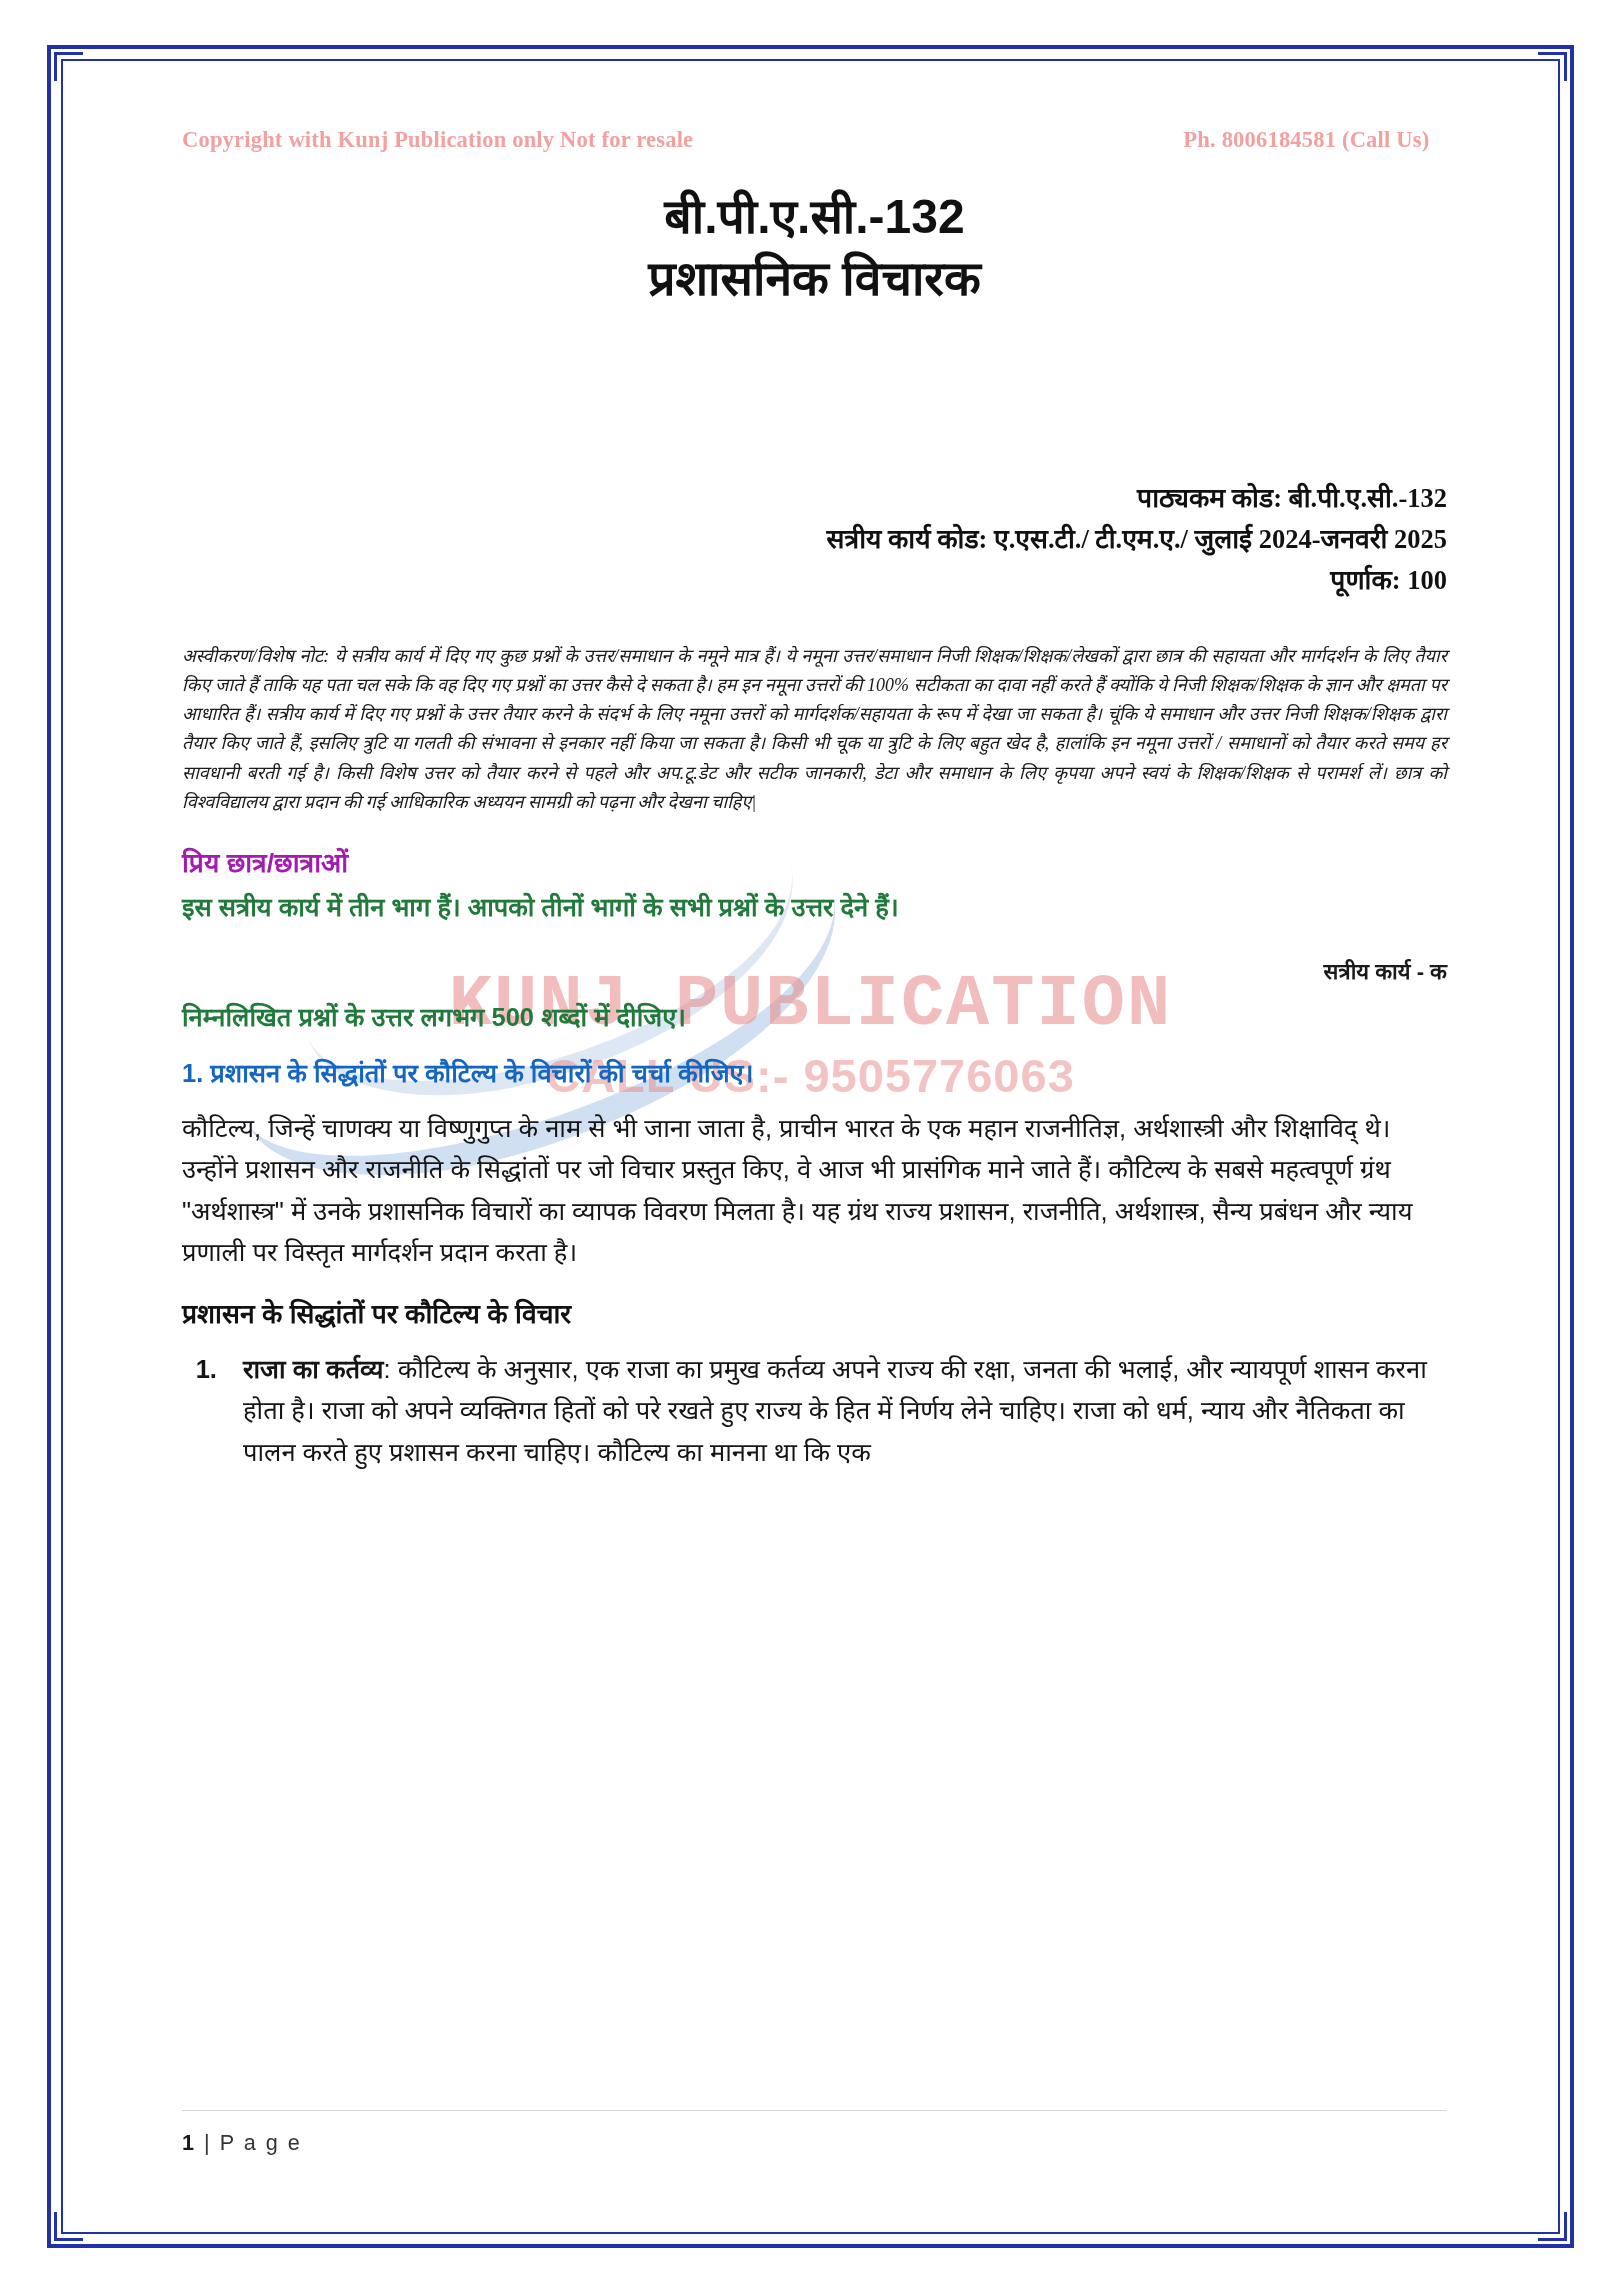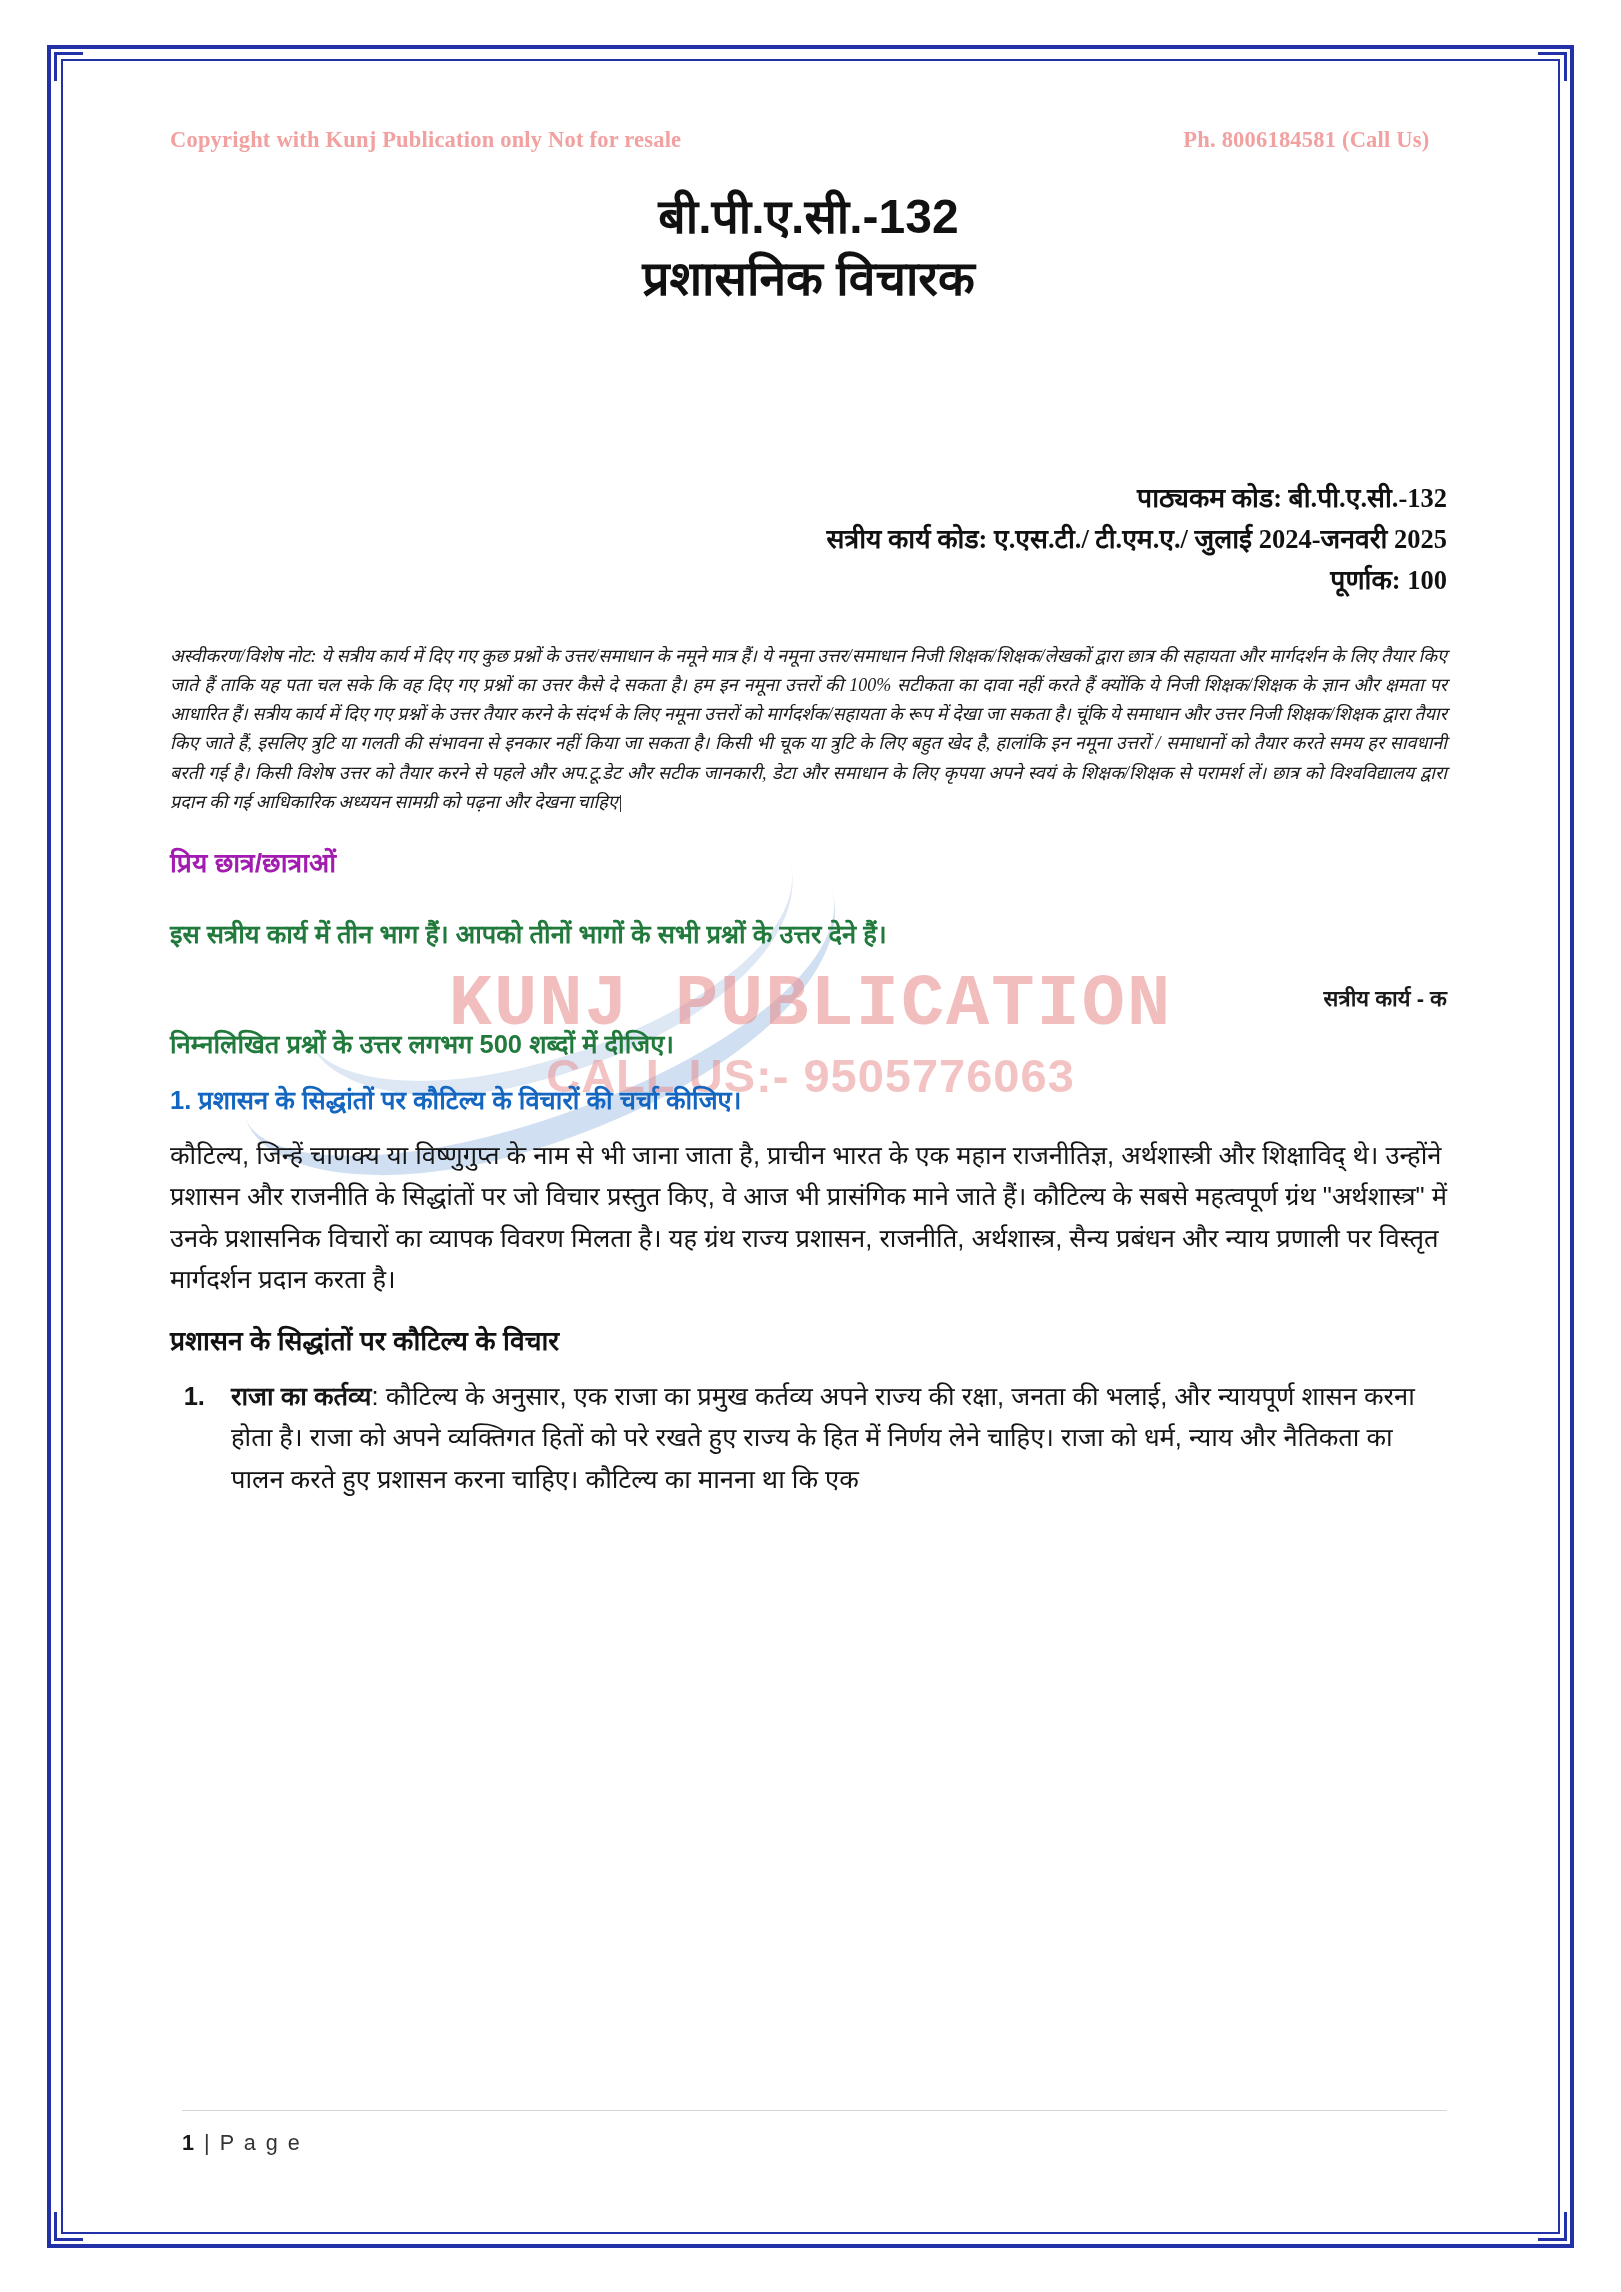--- a/index.html
+++ b/index.html
@@ -97,21 +97,21 @@
     border-bottom: 17.6px solid rgba(190, 210, 236, 0.5);
     border-radius: 0 0 60% 40%;
     transform: rotate(-14deg);
     pointer-events: none;
     z-index: 0;
   }
 
   
   .content {
     position: absolute;
-    left: 170px;
+    left: 182px;
     right: 174px;
     top: 127px;
     z-index: 3;
   }
 
   .copyright {
     font-family: "Liberation Serif", serif;
     font-weight: bold;
     font-size: 22.5px;
     color: #f2a0a0;
@@ -153,21 +153,21 @@
   }
 
   .greeting {
     margin-top: 27.4px;
     font-family: "Liberation Sans", sans-serif;
     font-weight: bold;
     font-size: 26.5px;
     color: #a21caf;
   }
   .instruction {
-    margin-top: 36px;
+    margin-top: 9px;
     font-family: "Liberation Sans", sans-serif;
     font-weight: bold;
     font-size: 25.5px;
     color: #217a3c;
   }
   .section-head {
     margin-top: 32px;
     text-align: right;
     font-family: "Liberation Sans", sans-serif;
     font-weight: bold;

